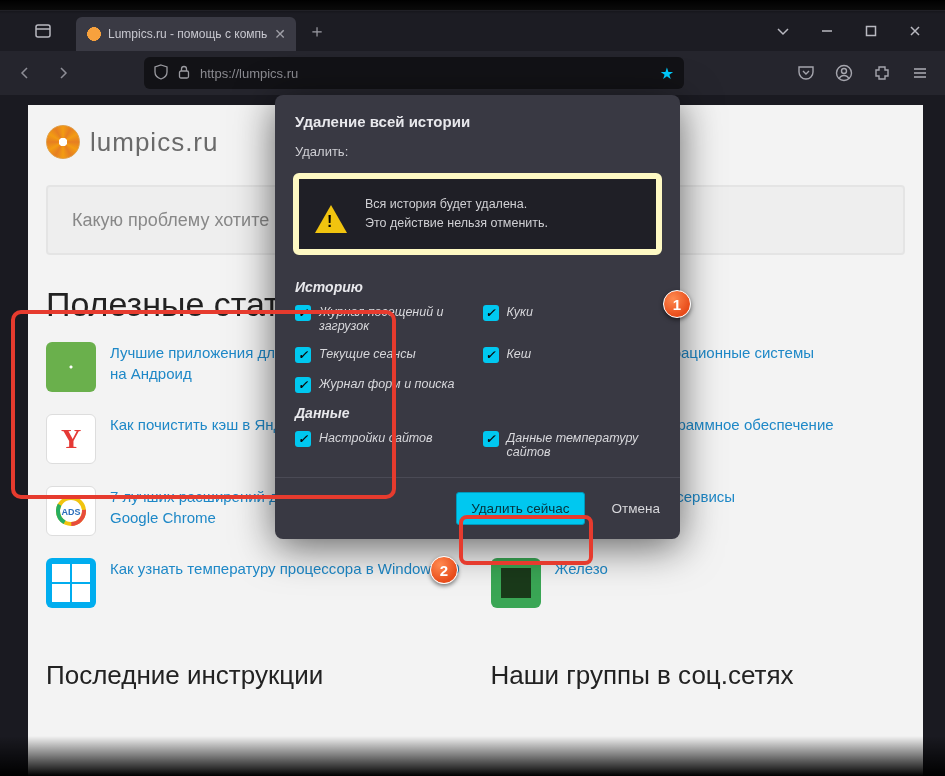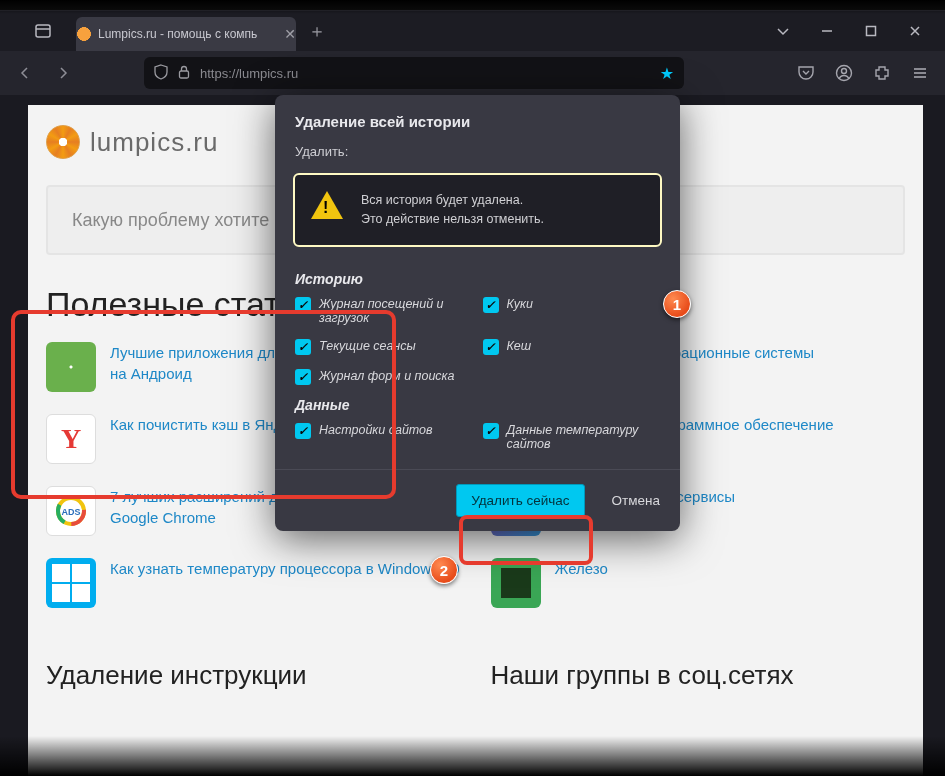--- a/index.html
+++ b/index.html
@@ -18,21 +18,21 @@
   }
   
   .titlebar {
     height: 40px; display: flex; align-items: center;
     padding: 0 8px 0 30px; background: #1c1c23;
   }
   .lib-icon { width: 26px; height: 26px; display:flex; align-items:center; justify-content:center; color:#b8b8c0; margin-right: 20px;}
   .tab {
     display: flex; align-items: center;
     background: #3a3a44; border-radius: 6px 6px 0 0;
-    height: 34px; padding: 0 0; margin-top: 6px;
+    height: 34px; padding: 0 10px; margin-top: 6px;
     width: 220px; color: #c8c8d0; font-size: 12px;
     gap: 6px;
   }
   .tab .fav { width:16px; height:16px; background: radial-gradient(circle at 50% 50%, #f7a13d 0%, #f7a13d 60%, transparent 62%); border-radius:50%; flex-shrink:0;}
   .tab .tabtxt { flex:1; white-space:nowrap; overflow:hidden; text-overflow:clip; }
   .tab .x { color:#a0a0a8; font-size:14px; cursor:pointer; }
   .newtab { color:#9a9aa2; font-size:18px; padding: 0 12px; cursor:pointer; }
   .titlebar .spacer { flex:1; }
   .winbtn { width: 44px; height: 40px; display:flex; align-items:center; justify-content:center; color:#b8b8c0; font-size:12px; cursor:pointer;}
   .chevdown { width: 44px; height: 40px; display:flex; align-items:center; justify-content:center; color:#b8b8c0; cursor:pointer;}
@@ -105,22 +105,22 @@
   }
   .mhdr{ padding: 18px 20px 4px 20px; font-size:15px; font-weight:600; color:#e8e8ec;}
   .mrow{ display:flex; align-items:center; gap:12px; padding: 10px 20px 14px 20px;}
   .mrow label{ color:#cfcfd4;}
   .msel{
     flex:1; height:30px; background:#2d2d35; border:1px solid #4a4a55; border-radius:4px;
     color:#d8d8dc; display:flex; align-items:center; justify-content:space-between;
     padding: 0 10px; cursor:pointer;
   }
   .warnbox{
-    margin: 0 18px 14px 18px; background:#1f1f26; border:2px solid #fef9c3; border-radius:6px;
-    padding: 16px 16px; display:flex; gap:18px; align-items:flex-start;
+    margin: 0 18px 14px 18px; background:#1f1f26; border:6px solid #fef9c3; border-radius:6px;
+    padding: 16px 16px; display:flex; gap:18px; align-items:flex-end;
   }
   .warnico{ width:0;height:0;border-left:16px solid transparent;border-right:16px solid transparent;border-bottom:28px solid #f1c40f; position:relative;}
   .warnico::after{content:"!"; position:absolute; left:-4px; top:8px; color:#000; font-weight:bold; font-size:16px;}
   .warntext{ font-size:12.5px; line-height:1.5; color:#d0d0d4;}
 
   .mgroup{ padding: 4px 20px 2px 20px; font-style: italic;}
   .mgtitle{ font-weight:600; color:#e8e8ec; margin: 6px 0 10px 0; font-size:14px;}
   .checkgrid{ display:grid; grid-template-columns: 1fr 1fr; row-gap: 14px; column-gap: 10px; }
   .chk{ display:flex; align-items:flex-start; gap:8px; font-size:12.5px; color:#d8d8dc; cursor:pointer;}
   .chk .box{
@@ -316,21 +316,21 @@
           <a href="#" style="margin-left:90px;">Веб-сервисы</a>
         </div>
         <div class="art">
           <div class="ico chip"></div>
           <a href="#">Железо</a>
         </div>
       </div>
     </div>
     <div class="bottomrow">
       <div>
-          <h2 class="bottom">Удаление инструкции</h2>
+          <h2 class="bottom">Последние инструкции</h2>
         </div>
       <div>
           <h2 class="bottom">Наши группы в соц.сетях</h2>
         </div>
     </div>
   </div>
 </div>
 
 <div class="modal-backdrop">
   <div class="mhdr">Удаление всей истории</div>

